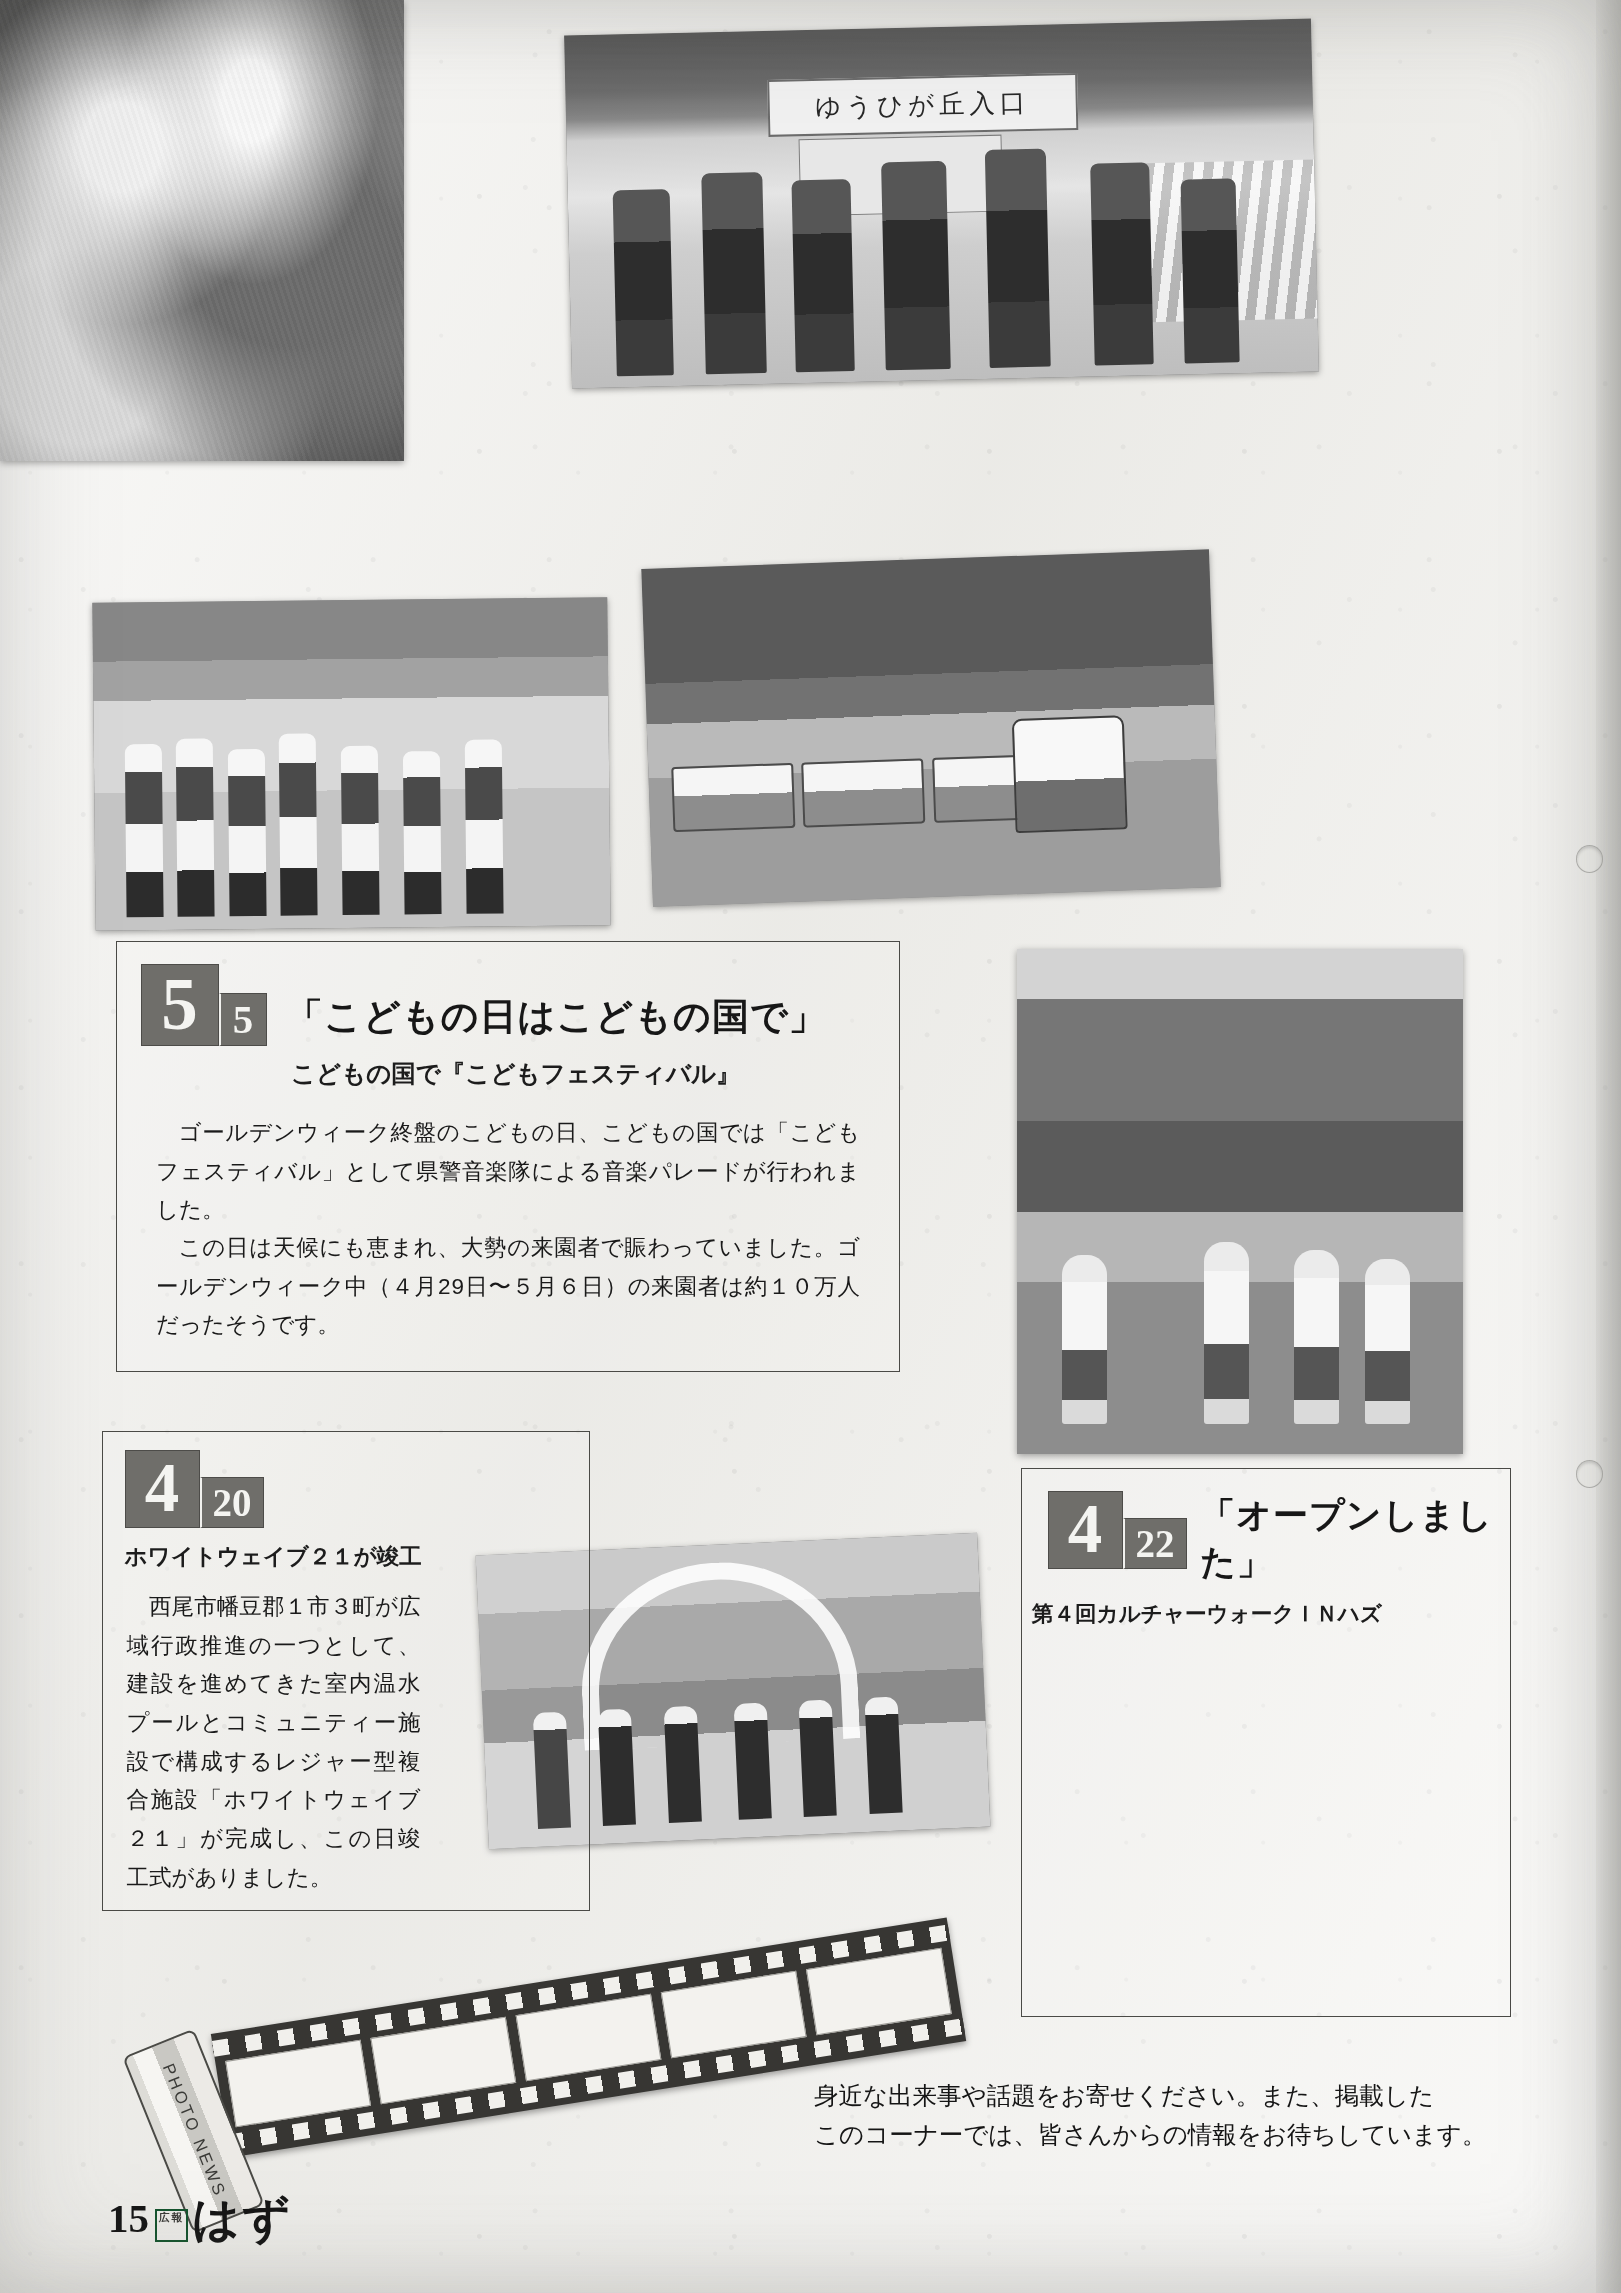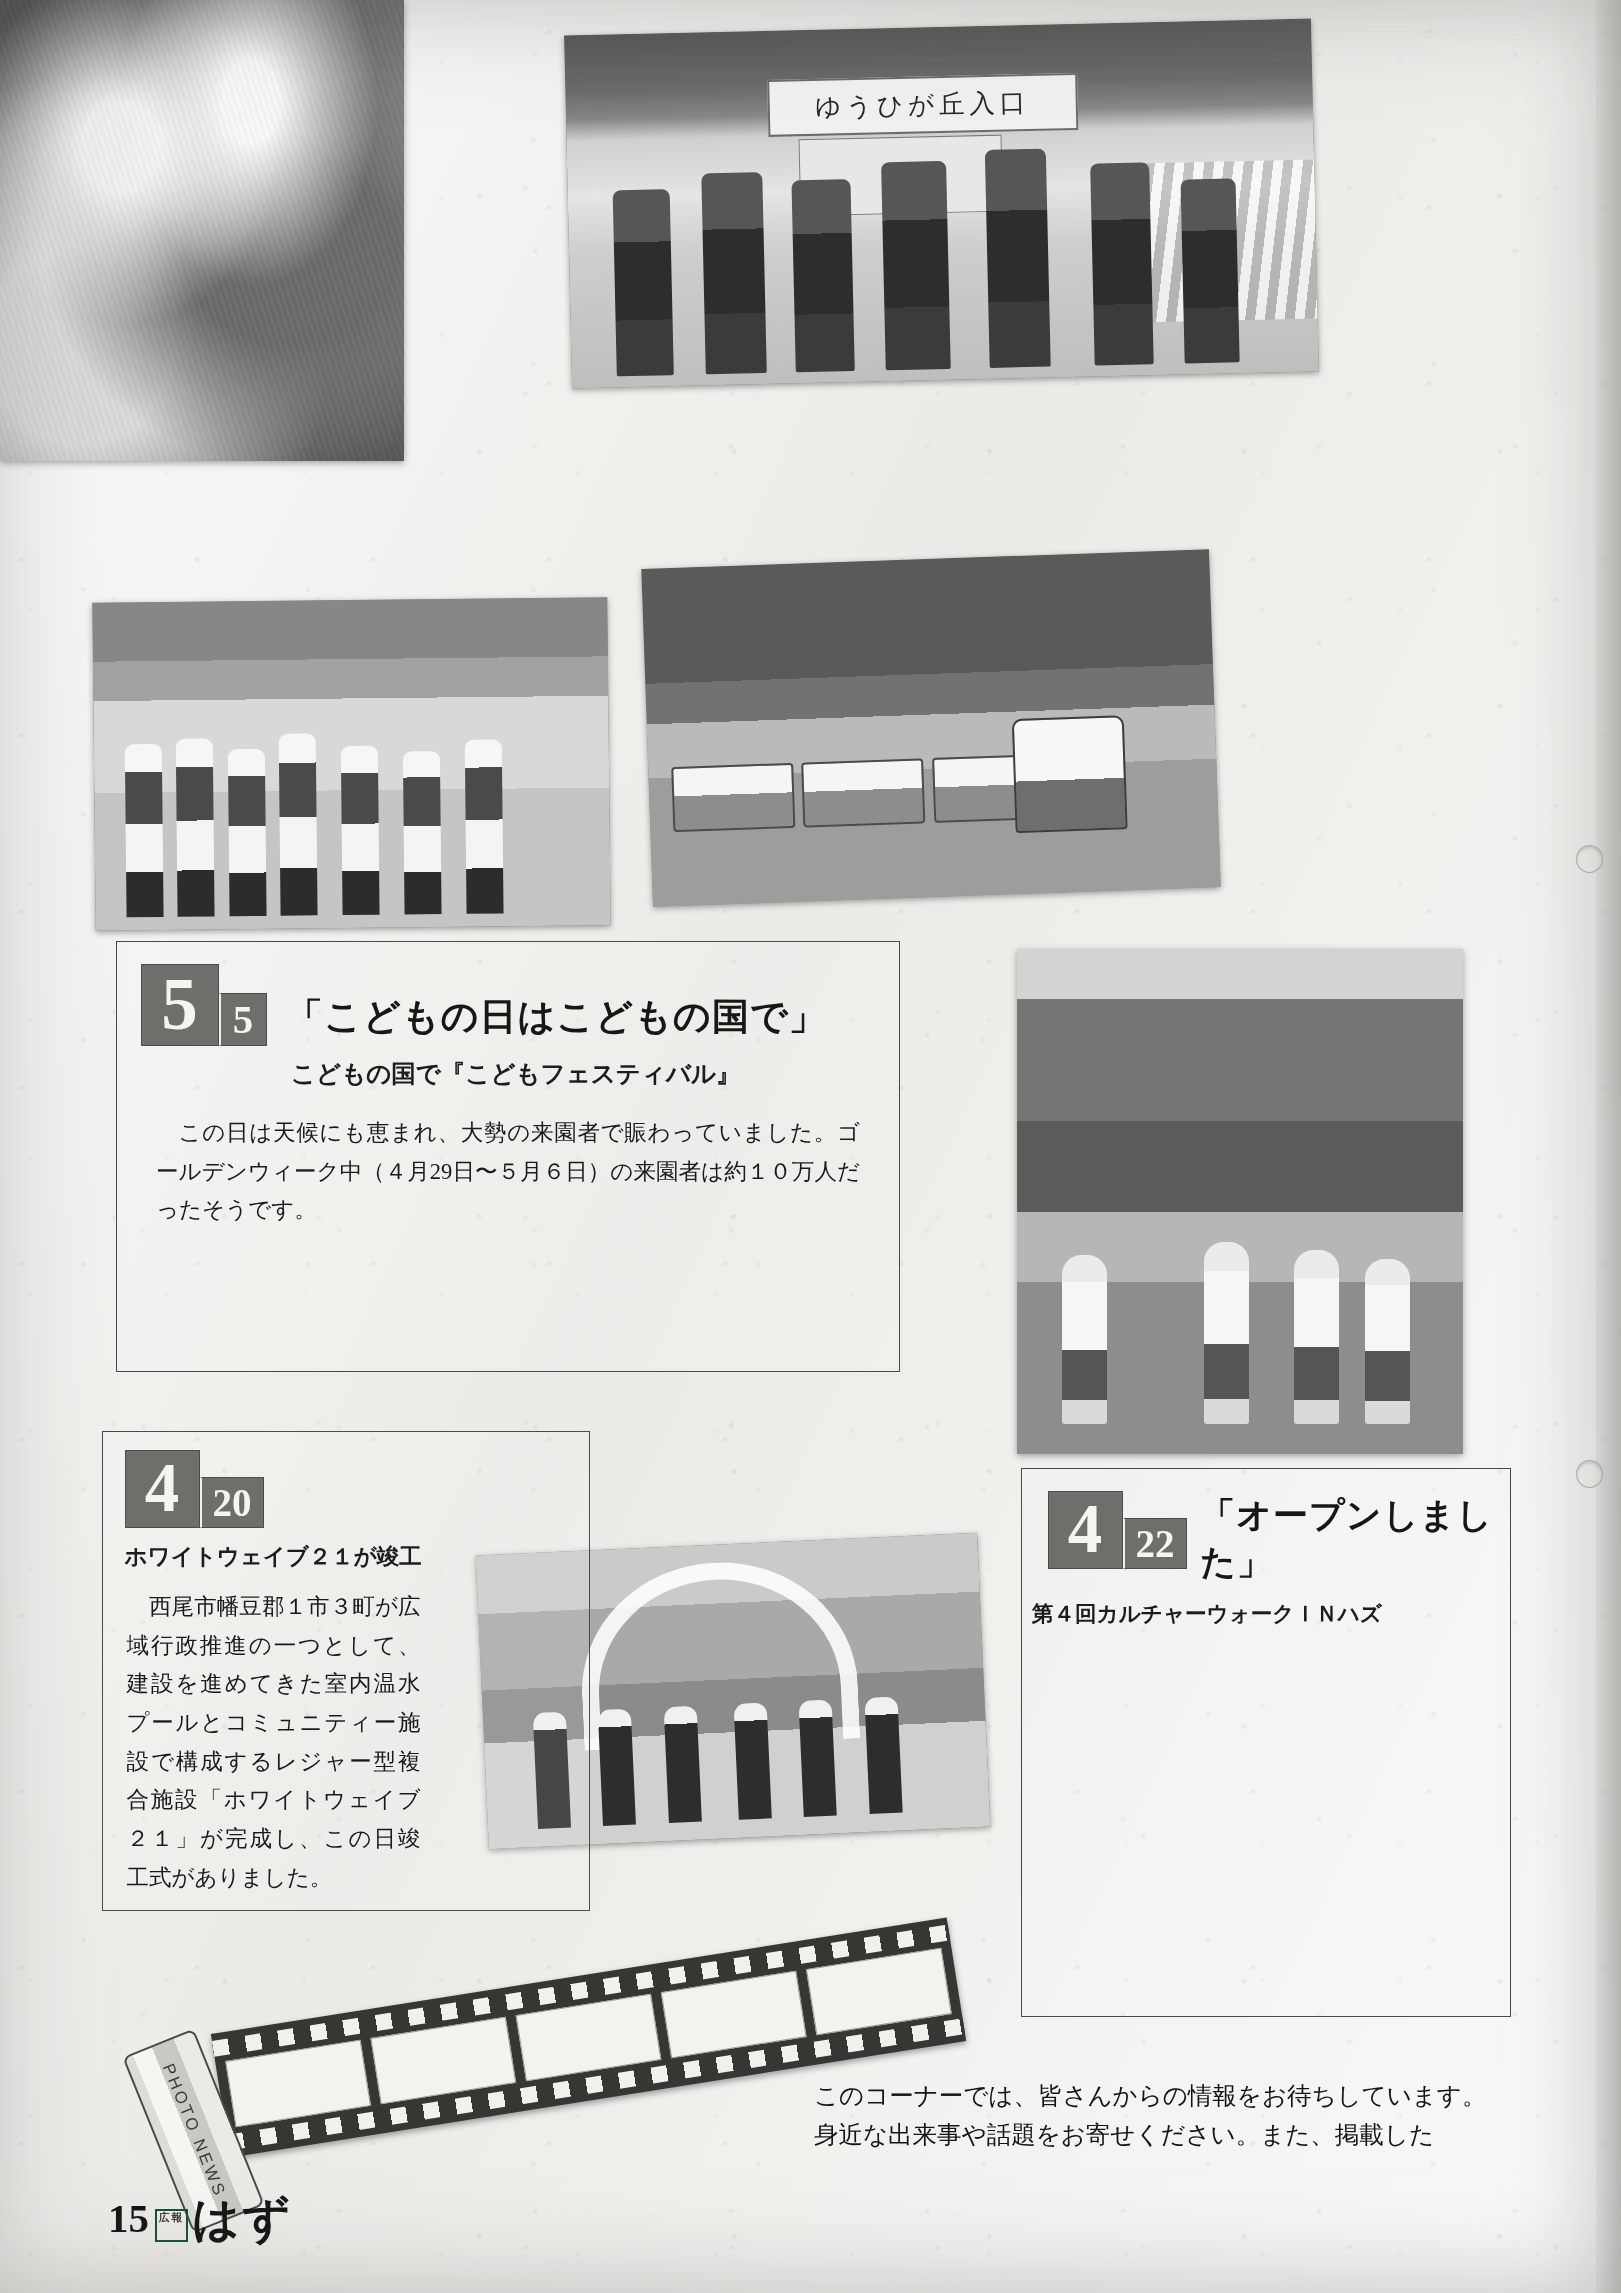--- a/index.html
+++ b/index.html
@@ -449,20 +449,21 @@
 <div class="article" id="article-kodomo">
   <div class="hdr">
     <span class="date-badge">
       <span class="big">5</span>
       <span class="small">5</span>
     </span>
     <span class="headline">「こどもの日はこどもの国で」</span>
   </div>
   <div class="subhead">こどもの国で『こどもフェスティバル』</div>
   <div class="body-text">
+    <p class="indent">ゴールデンウィーク終盤のこどもの日、こどもの国では「こどもフェスティバル」として県警音楽隊による音楽パレードが行われました。</p>
     <p class="indent">この日は天候にも恵まれ、大勢の来園者で賑わっていました。ゴールデンウィーク中（４月29日〜５月６日）の来園者は約１０万人だったそうです。</p>
   </div>
 </div>
 
 <div class="article" id="article-open">
   <div class="hdr">
     <span class="date-badge">
       <span class="big">4</span>
       <span class="small">20</span>
     </span>
@@ -500,21 +501,21 @@
     <span class="can-label">PHOTO NEWS</span>
   </div>
 </div>
 
 <div class="page-num">15</div>
 <div class="page-mark">
   <span class="stamp">広報</span><span>はず</span>
 </div>
 
 <div id="footer-note">
+  <div>身近な出来事や話題をお寄せください。また、掲載した</div>
   <div>このコーナーでは、皆さんからの情報をお待ちしています。</div>
-  <div>身近な出来事や話題をお寄せください。また、掲載した</div>
 </div>
 
 <div class="right-strip"></div>
 <div class="punch-hole" style="top: 845px;"></div>
 <div class="punch-hole" style="top: 1460px;"></div>
 <div class="edge-shadow"></div>
 
 
 </body></html>

